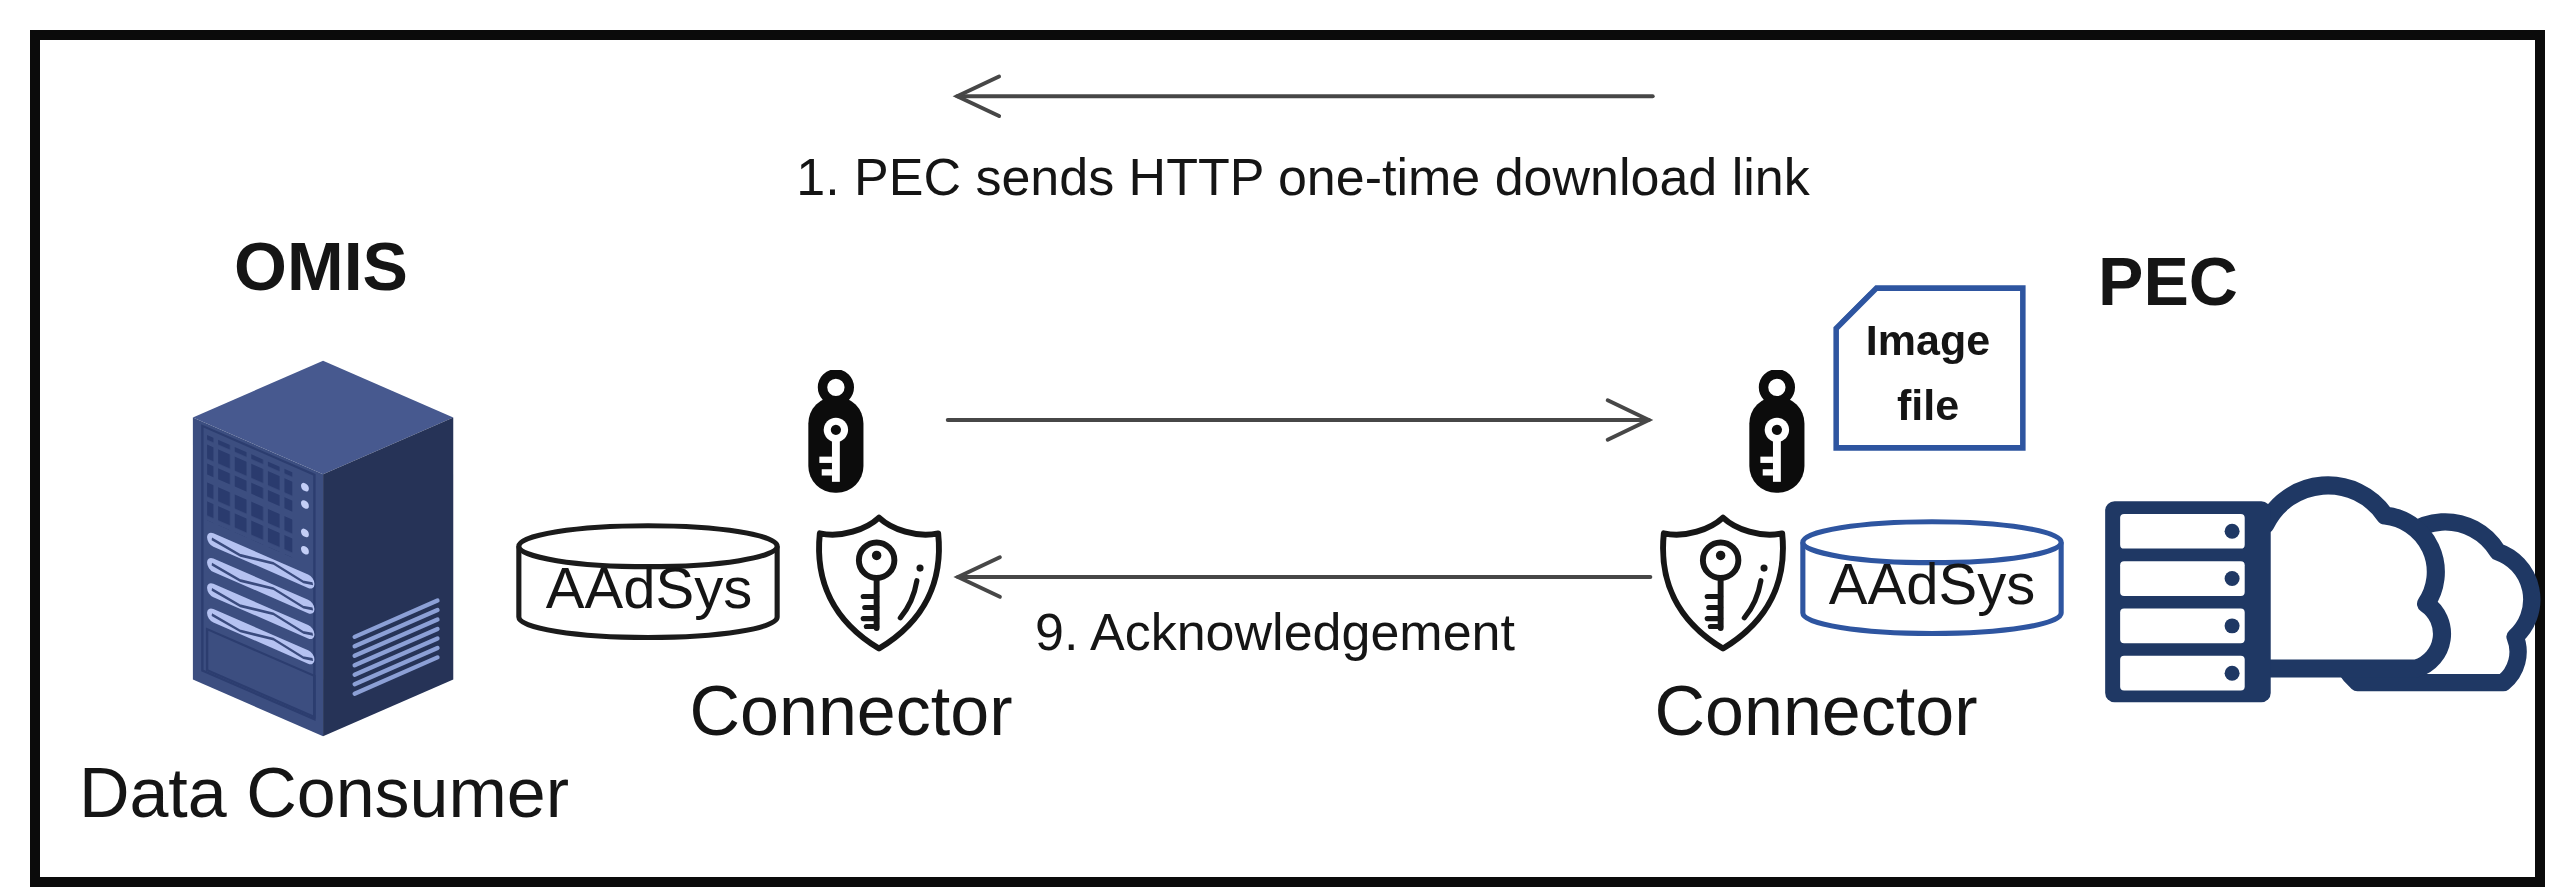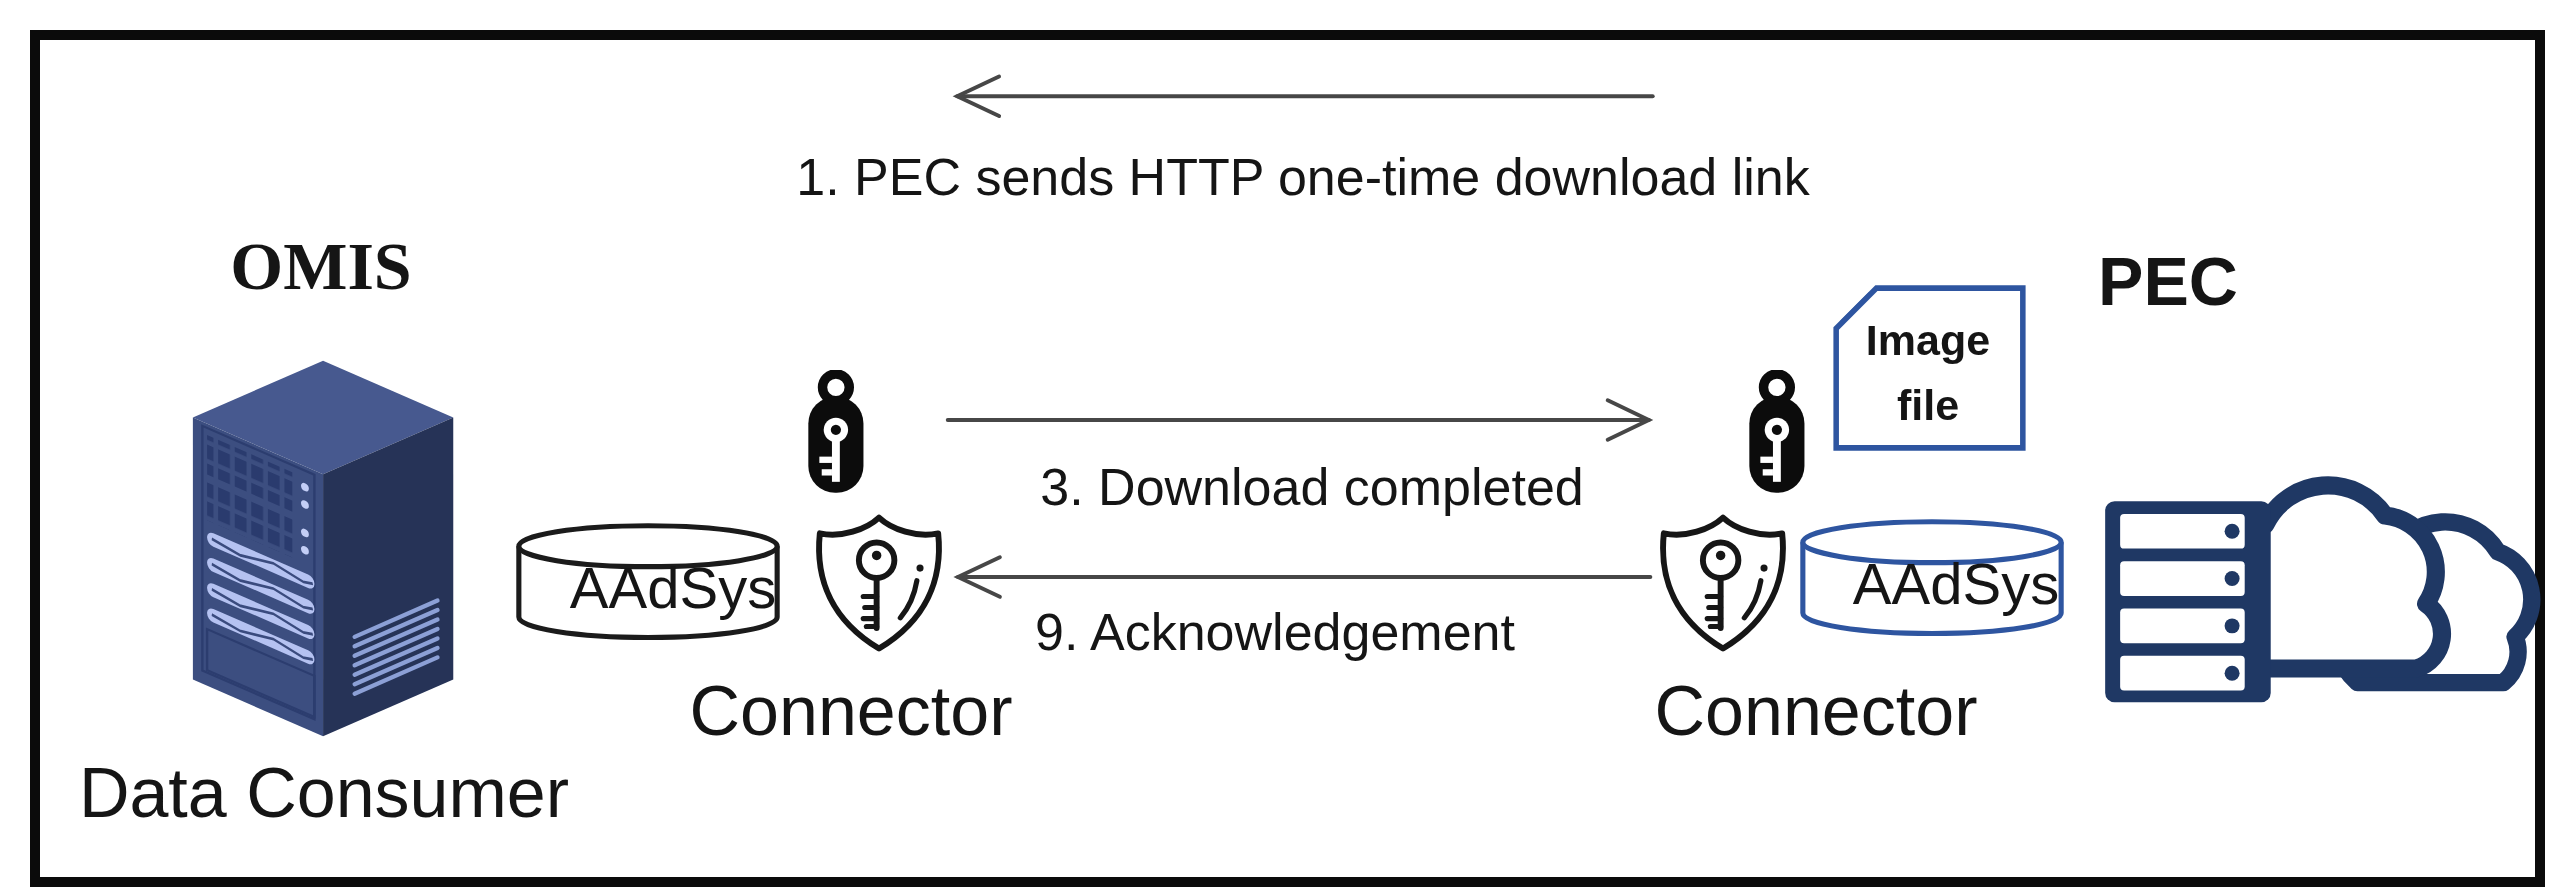--- a/index.html
+++ b/index.html
@@ -13,21 +13,21 @@
   }
   .layer{position:absolute;left:0;top:0;}
   .icon{position:absolute;}
   .lbl{
     position:absolute;white-space:nowrap;line-height:1.05;
     transform:translateX(-50%);text-align:center;
   }
   .msg{font-size:52px;}
   .entity{font-size:70px;}
   .title{font-size:68px;font-weight:bold;}
-  .store-lbl{font-size:58px;margin-left:24px;}
+  .store-lbl{font-size:58px;}
   .doc-lbl{
     position:absolute;width:166px;transform:translateX(-50%);
     font-size:43px;line-height:1.5;text-align:center;white-space:normal;
   }
 </style>
 </head>
 <body>
 
 <div class="stage">
 
@@ -170,25 +170,24 @@
       <rect x="34" y="256" width="158" height="44" rx="5"></rect>
     </g>
     <g fill="#1F3864">
       <circle cx="176" cy="98" r="9.5"></circle>
         <circle cx="176" cy="158" r="9.5"></circle>
       <circle cx="176" cy="218" r="9.5"></circle>
         <circle cx="176" cy="278" r="9.5"></circle>
     </g>
   </svg>
 
-  <div class="lbl title" style="left:321px;top:231px;font-family:Liberation Serif, serif;">OMIS</div>
+  <div class="lbl title" style="left:321px;top:231px;">OMIS</div>
   <div class="lbl title" style="left:2168px;top:246px;">PEC</div>
 
   <div class="lbl msg" style="left:1303px;top:150px;">1. PEC sends HTTP one-time download link</div>
-  <div class="lbl msg" style="left:1312px;top:460px;">3. Download completed</div>
   <div class="lbl msg" style="left:1275px;top:605px;">9. Acknowledgement</div>
 
   <div class="lbl store-lbl" style="left:649px;top:558px;">AAdSys</div>
   <div class="lbl store-lbl" style="left:1932px;top:554px;">AAdSys</div>
 
   <div class="lbl entity" style="left:851px;top:675px;">Connector</div>
   <div class="lbl entity" style="left:1816px;top:675px;">Connector</div>
 
   <div class="lbl entity" style="left:324px;top:757px;">Data Consumer</div>
 

